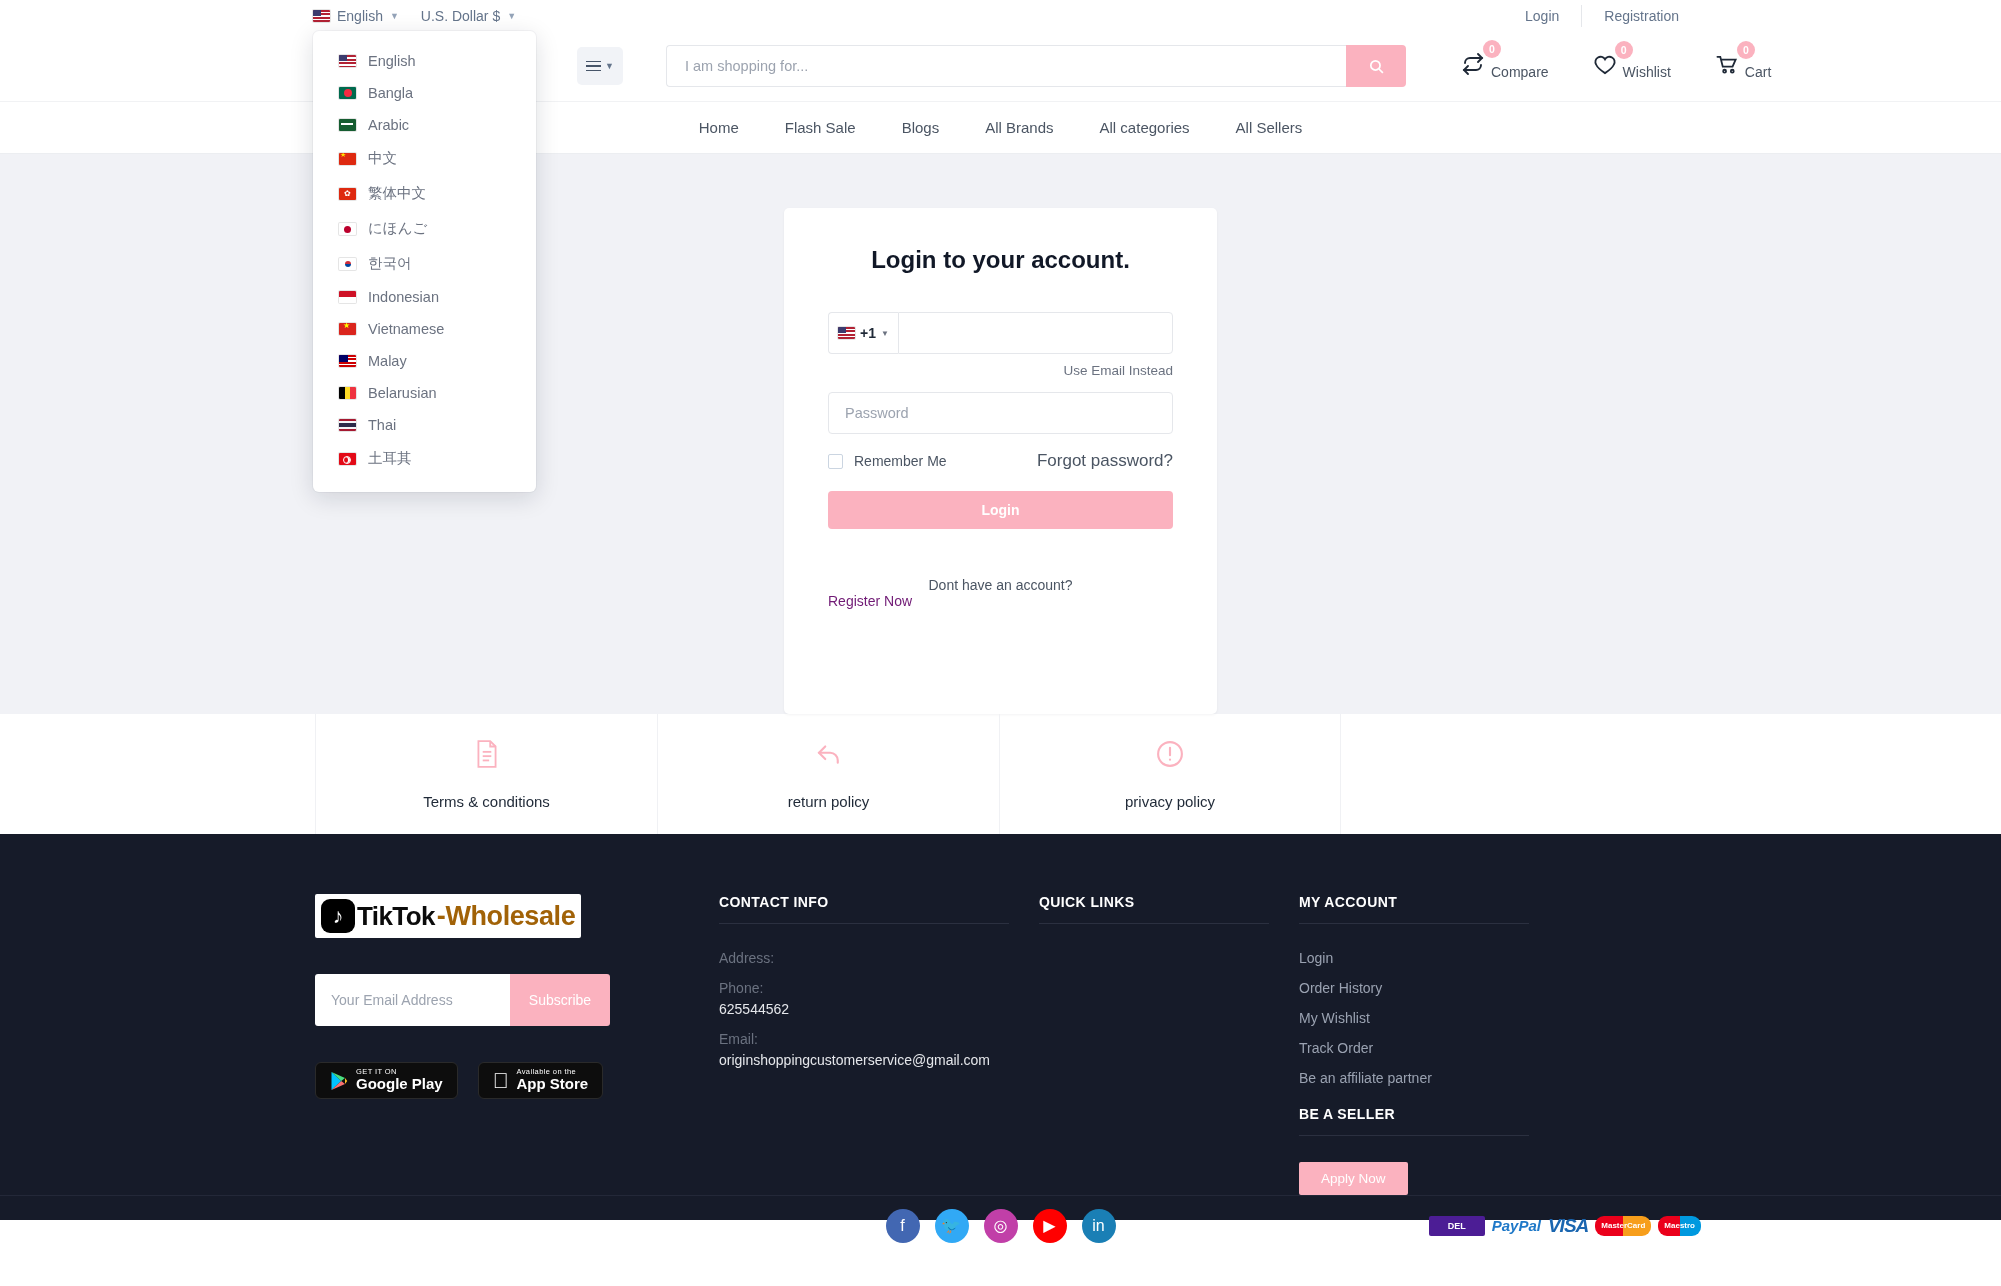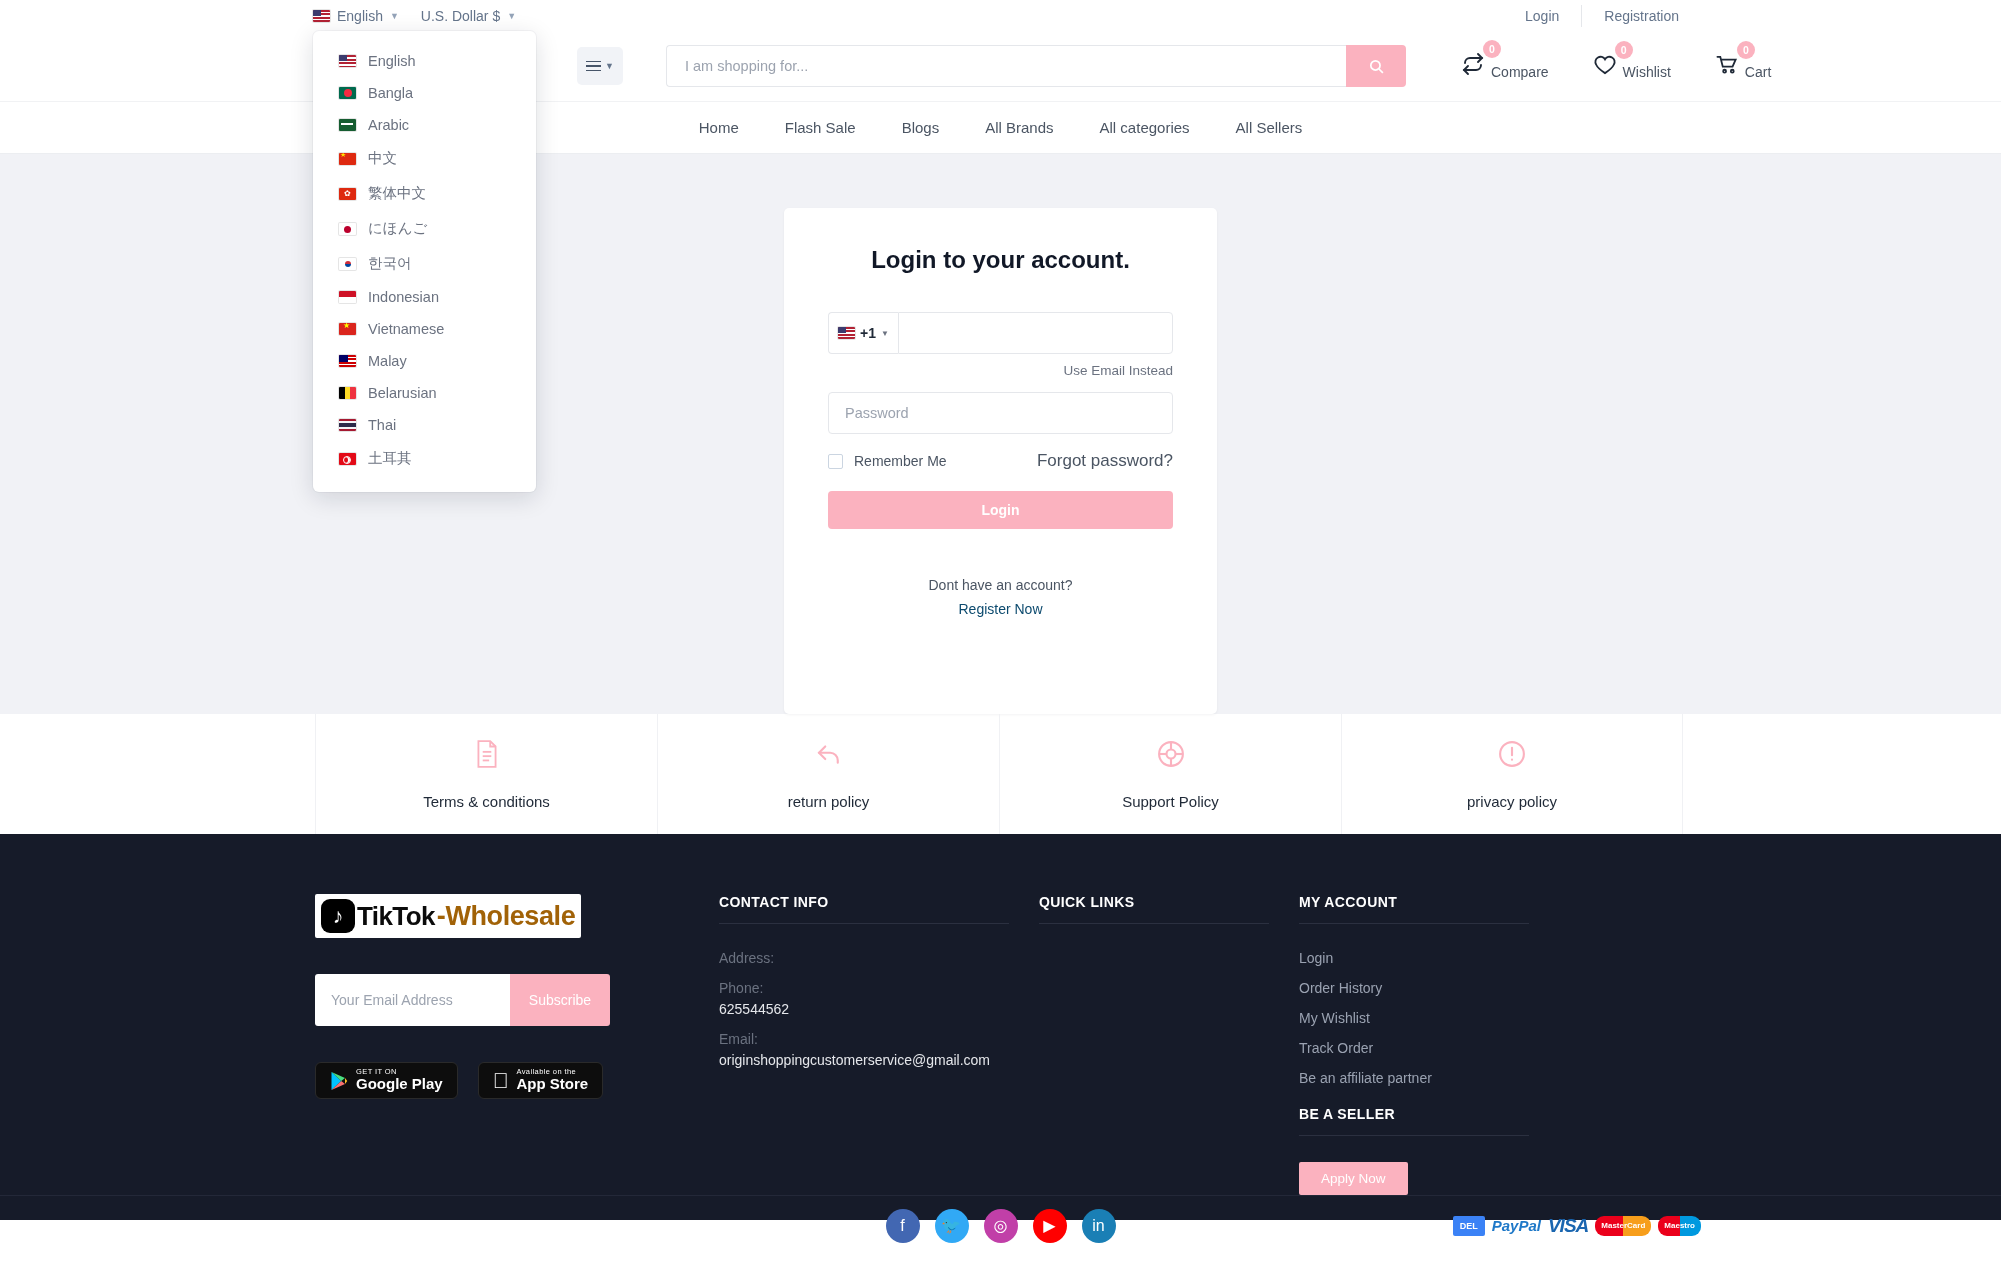--- a/index.html
+++ b/index.html
@@ -104,21 +104,21 @@
            font-size: 14.5px; outline: none; font-family: "Liberation Sans", sans-serif; }
   .pw-in::placeholder { color: #9ca3af; }
   .row-mid { display: flex; align-items: center; justify-content: space-between; margin: 17px 0 20px; }
   .remember { display: flex; align-items: center; gap: 11px; font-size: 14px; color: #4b5563; cursor: pointer; }
   .cbx { width: 15px; height: 15px; border: 1px solid #cbd5e1; border-radius: 2px; }
   .forgot { font-size: 17px; color: #4b5563; cursor: pointer; }
   .login-btn { width: 100%; height: 38px; background: #fbb2bf; border: none; border-radius: 4px;
                color: #fff; font-size: 14px; font-weight: 700; cursor: pointer;
                font-family: "Liberation Sans", sans-serif; }
   .noacct { text-align: center; font-size: 14px; color: #4b5563; margin-top: 48px; }
-  .regnow { text-align: center; font-size: 14px; color: #0c4a6e; margin-top: 8px; cursor: pointer; }
+  .regnow { font-size: 14px; color: #701a75; margin-top: 0; cursor: pointer; }
 
   
   .policies { height: 120px; background: #fff; display: flex; align-items: center; }
   .pol { width: 342px; height: 120px; display: flex; flex-direction: column; align-items: center;
          justify-content: center; gap: 24px; border-left: 1px solid #f0f1f4; cursor: pointer; }
   .pol:first-of-type { margin-left: 315px; }
   .pol:last-of-type { border-right: 1px solid #f0f1f4; }
   .pol .lbl { font-size: 15px; color: #1f2937; }
 
   
@@ -340,31 +340,20 @@
     <div class="lbl">Terms &amp; conditions</div>
   </div>
   <div class="pol">
     <svg width="30" height="30" viewBox="0 0 24 24" fill="none" stroke="#fbb2bf" stroke-width="1.7" stroke-linecap="round">
       <polyline points="9 6 4 11 9 16"></polyline>
         <path d="M4 11h9a6 6 0 0 1 6 6v2"></path>
       </svg>
     <div class="lbl">return policy</div>
   </div>
   <div class="pol">
-    <svg width="30" height="30" viewBox="0 0 24 24" fill="none" stroke="#fbb2bf" stroke-width="1.7">
-      <circle cx="12" cy="12" r="9.5"></circle>
-        <circle cx="12" cy="12" r="3.6"></circle>
-      <line x1="12" y1="2.5" x2="12" y2="8.4"></line>
-        <line x1="12" y1="15.6" x2="12" y2="21.5"></line>
-      <line x1="2.5" y1="12" x2="8.4" y2="12"></line>
-        <line x1="15.6" y1="12" x2="21.5" y2="12"></line>
-      </svg>
-    <div class="lbl">Support Policy</div>
-  </div>
-  <div class="pol">
     <svg width="30" height="30" viewBox="0 0 24 24" fill="none" stroke="#fbb2bf" stroke-width="1.7" stroke-linecap="round">
       <circle cx="12" cy="12" r="9.5"></circle>
         <line x1="12" y1="7" x2="12" y2="13"></line>
         <line x1="12" y1="16.4" x2="12" y2="16.5"></line>
       </svg>
     <div class="lbl">privacy policy</div>
   </div>
 </div>
 
 <div class="footer">
@@ -433,20 +422,20 @@
 
   <div class="fbar">
     <div class="socials" id="socials">
         <div class="soc" style="background: rgb(66, 103, 178);">f</div>
         <div class="soc" style="background: rgb(49, 169, 245);">🐦</div>
         <div class="soc" style="background: rgb(193, 63, 168);">◎</div>
         <div class="soc" style="background: rgb(255, 0, 0);">▶</div>
         <div class="soc" style="background: rgb(26, 127, 181);">in</div>
       </div>
     <div class="pays" id="pays">
-        <div class="pay-chip" style="background:#3b82f6;color:#fff;padding:2px 7px;font-size:9px;">DEL</div>
+        <div class="pay-chip" style="background:#4c1d95;color:#fff;padding:2px 19px;font-size:9px;">DEL</div>
         <div class="pay-chip" style="color:#1e78c8;font-size:15px;font-style:italic;">PayPal</div>
         <div class="pay-chip" style="color:#1a66b0;font-size:19px;font-style:italic;letter-spacing:-1px;">VISA</div>
         <div class="pay-chip" style="color:#fff;font-size:8px;background:linear-gradient(90deg,#eb001b 50%,#f79e1b 50%);border-radius:9px;padding:4px 6px;">MasterCard</div>
         <div class="pay-chip" style="color:#fff;font-size:8px;background:linear-gradient(90deg,#eb001b 50%,#0099df 50%);border-radius:9px;padding:4px 6px;">Maestro</div>
       </div>
   </div>
 </div>
 
 </body></html>

